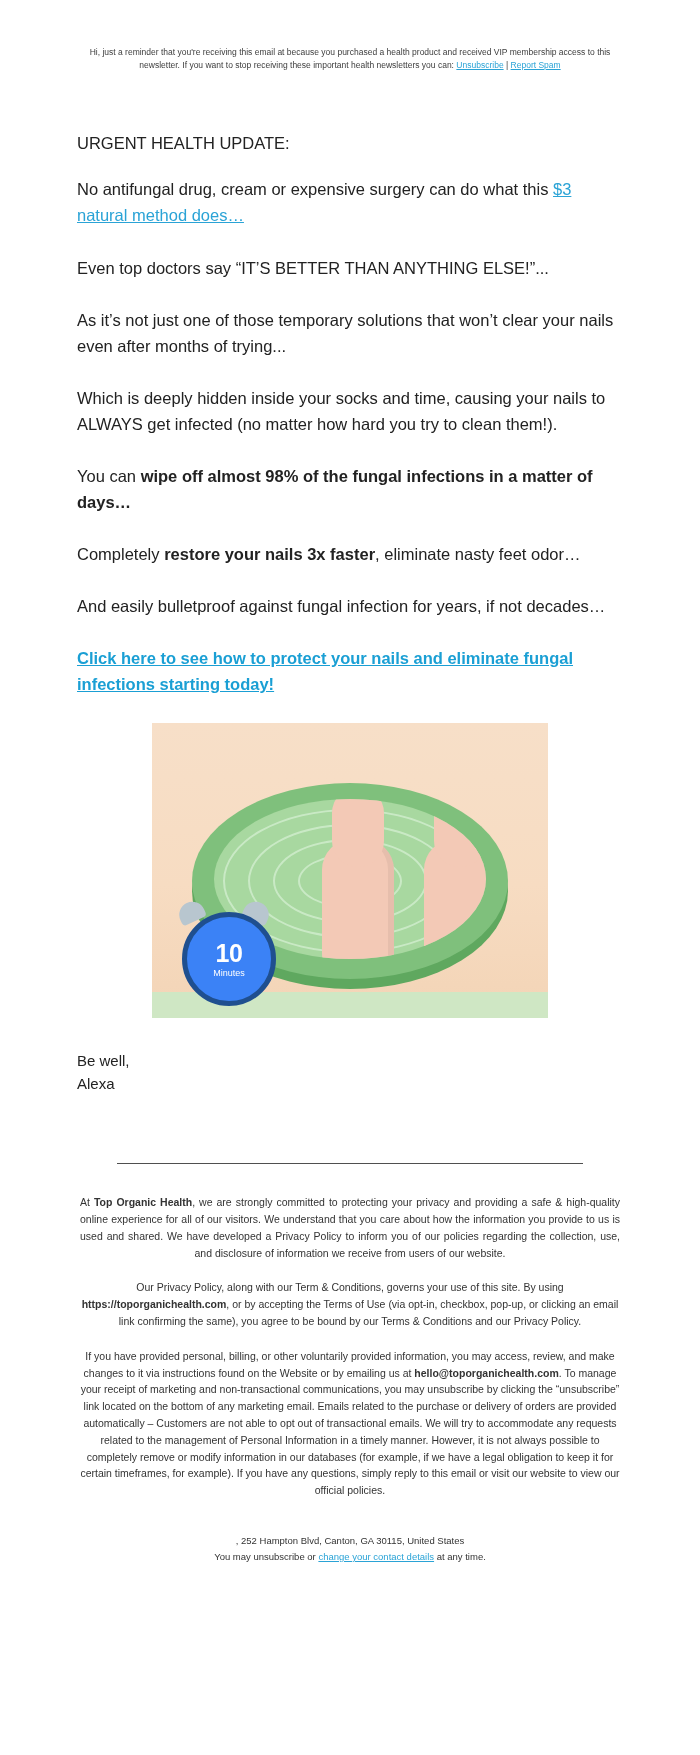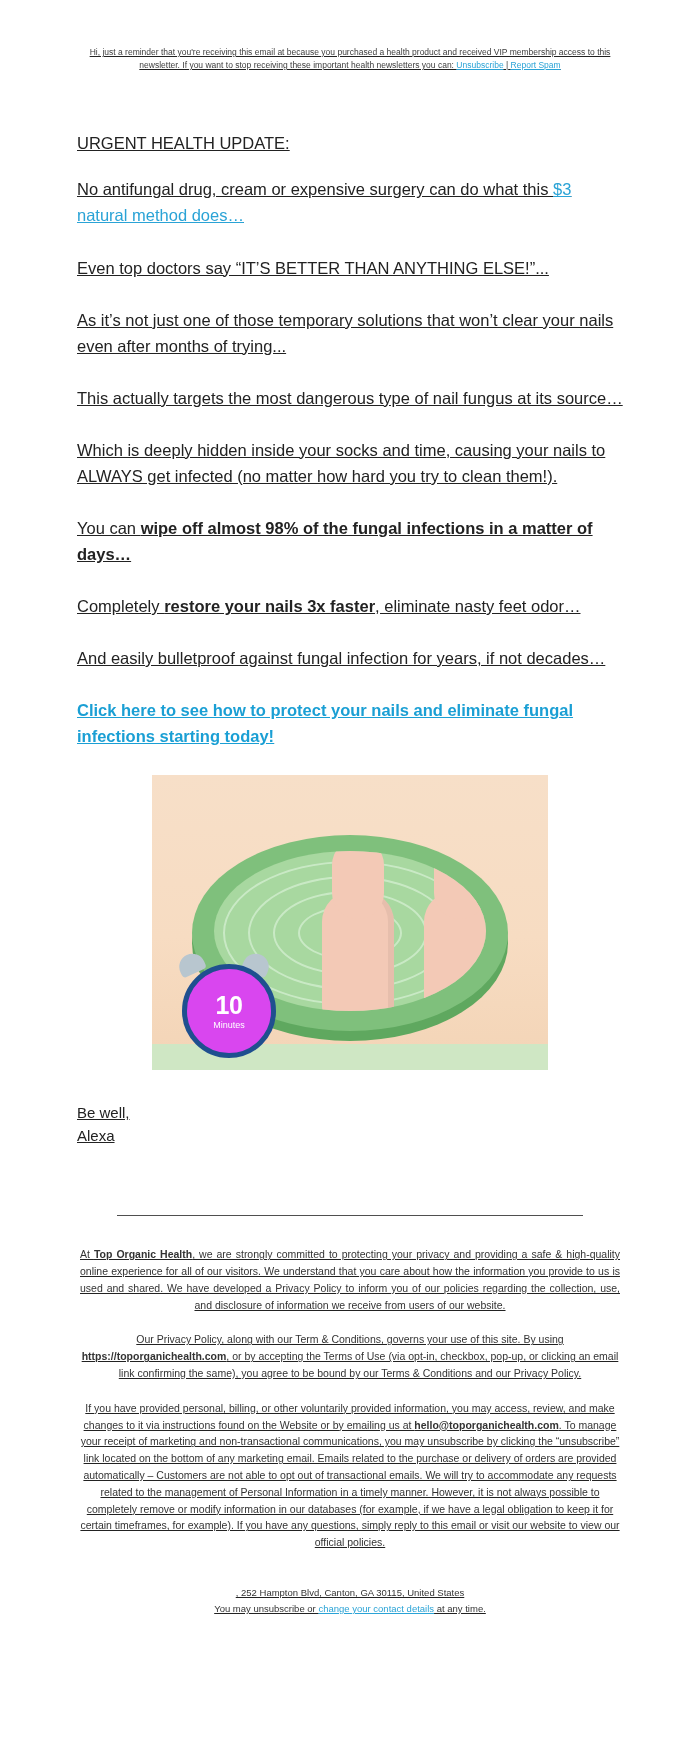--- a/index.html
+++ b/index.html
@@ -10,21 +10,20 @@
   body {
     width: 700px;
     font-family: "Liberation Sans", sans-serif;
     color: #222222;
   }
   .page {
     width: 700px;
     box-sizing: border-box;
     padding: 0;
     background: #ffffff;
-    text-decoration: underline;
   }
 
   
   .top-note {
     margin: 46px auto 0 auto;
     width: 540px;
     text-align: center;
     font-size: 8.5px;
     line-height: 1.55;
     color: #3d3d3d;
@@ -173,21 +172,21 @@
   }
   .clock .bell.l { left: 2px; transform: rotate(-25deg); }
   .clock .bell.r { right: 2px; transform: rotate(25deg); }
   .clock .face {
     position: absolute;
     left: 6px;
     top: 12px;
     width: 84px;
     height: 84px;
     border-radius: 50%;
-    background: #d946ef;
+    background: #3b82f6;
     border: 5px solid #1f4f8f;
     display: flex;
     flex-direction: column;
     align-items: center;
     justify-content: center;
     color: #ffffff;
   }
   .clock .num {
     font-size: 25px;
     font-weight: bold;
@@ -258,21 +257,20 @@
     <p class="headline">URGENT HEALTH UPDATE:</p>
 
     <p>
       <span>No antifungal drug, cream or expensive surgery can do what this </span><a class="inline-link" href="#">$3 natural method does…</a>
     </p>
 
     <p>Even top doctors say “IT’S BETTER THAN ANYTHING ELSE!”...</p>
 
     <p>As it’s not just one of those temporary solutions that won’t clear your nails even after months of trying...</p>
 
-    <p>This actually targets the most dangerous type of nail fungus at its source…</p>
 
     <p>Which is deeply hidden inside your socks and time, causing your nails to ALWAYS get infected (no matter how hard you try to clean them!).</p>
 
 
     <p>
       <span>You can </span><span class="bold">wipe off almost 98% of the fungal infections in a matter of days…</span>
     </p>
 
     <p>
       <span>Completely </span><span class="bold">restore your nails 3x faster</span><span>, eliminate nasty feet odor…</span>

